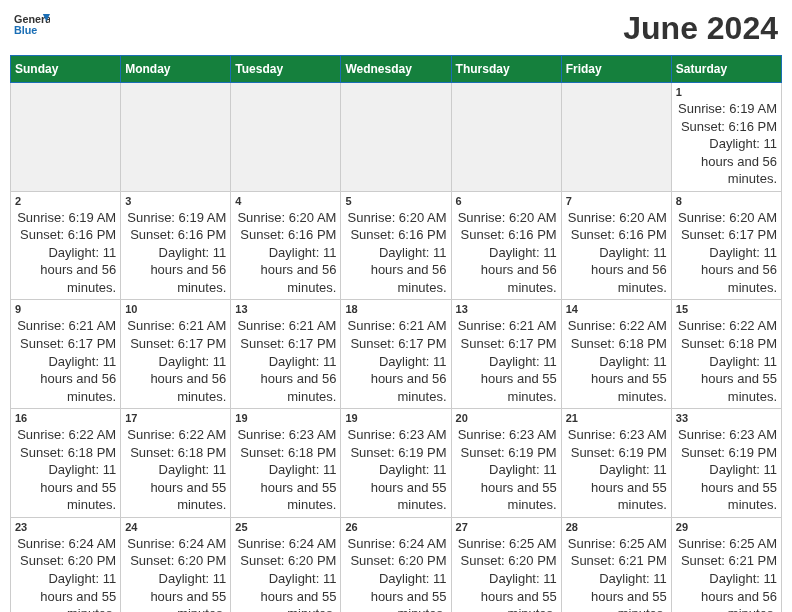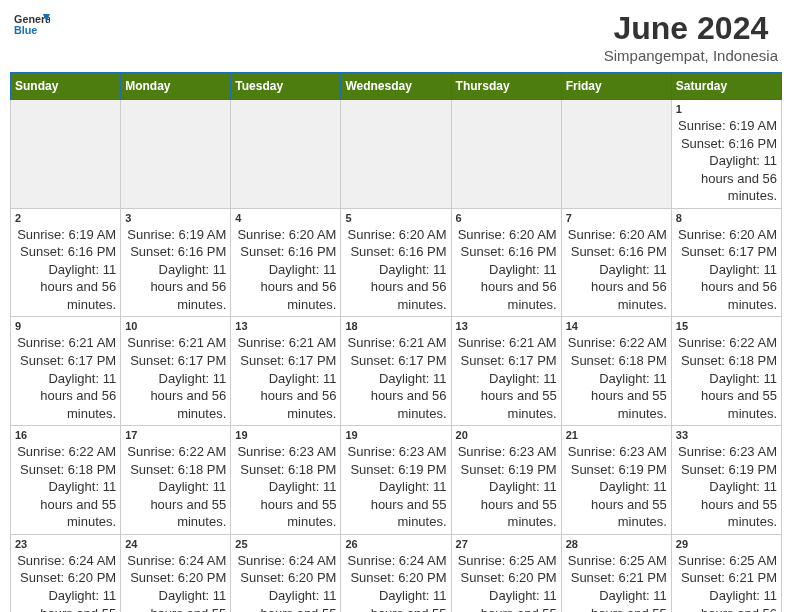--- a/index.html
+++ b/index.html
@@ -20,38 +20,38 @@
     .logo {
       display: flex;
       align-items: center;
       gap: 4px;
     }
     .logo-icon {
       width: 36px;
       height: 28px;
     }
     .title-area {
-      text-align: center;
+      text-align: left;
     }
     .month-title {
       font-size: 32px;
       font-weight: bold;
       color: #333;
     }
     .location-title {
       font-size: 15px;
       color: #555;
     }
     .calendar {
       width: 100%;
       border-collapse: collapse;
       border: 1px solid #ccc;
     }
     .calendar th {
-      background: #4d7c0f;
+      background: #15803d;
       color: #fff;
       font-size: 12px;
       font-weight: bold;
       padding: 6px 4px;
       text-align: left;
       border: 1px solid #1a6eb5;
     }
     .calendar td {
       border: 1px solid #ccc;
       vertical-align: top;
@@ -90,21 +90,20 @@
 <div class="header-area">
   <div class="logo">
     <svg class="logo-icon" viewBox="0 0 40 30" xmlns="http://www.w3.org/2000/svg">
       <text x="0" y="14" font-size="12" font-weight="bold" fill="#333">General</text>
       <text x="0" y="26" font-size="12" font-weight="bold" fill="#1a6eb5">Blue</text>
       <polygon points="32,4 40,4 36,12" fill="#1a6eb5"></polygon>
     </svg>
   </div>
   <div class="title-area">
     <div class="month-title">June 2024</div>
-    <div class="location-title">Simpangempat, Indonesia</div>
   </div>
 </div>
 
 <table class="calendar">
   <thead>
     <tr>
     <th>Sunday</th>
         <th>Monday</th>
         <th>Tuesday</th>
         <th>Wednesday</th>

